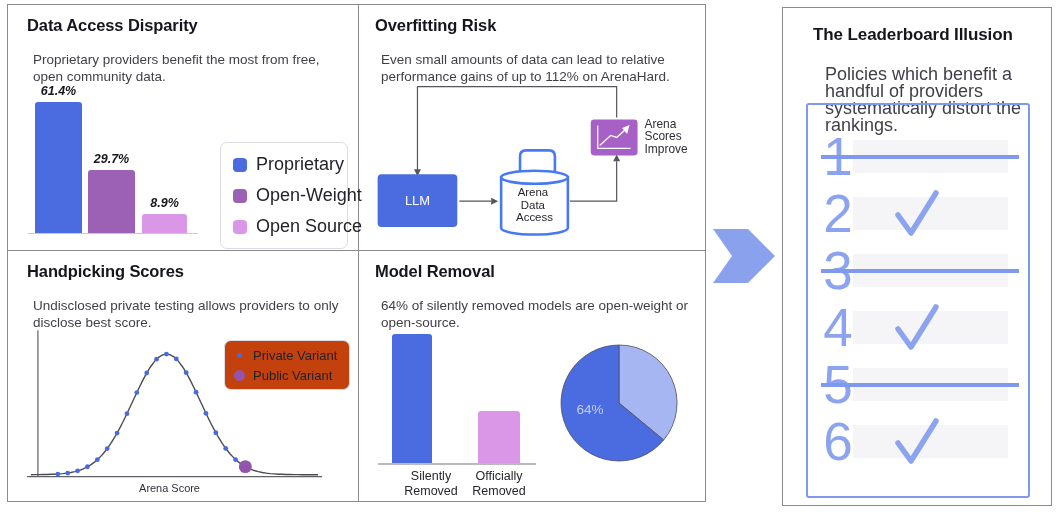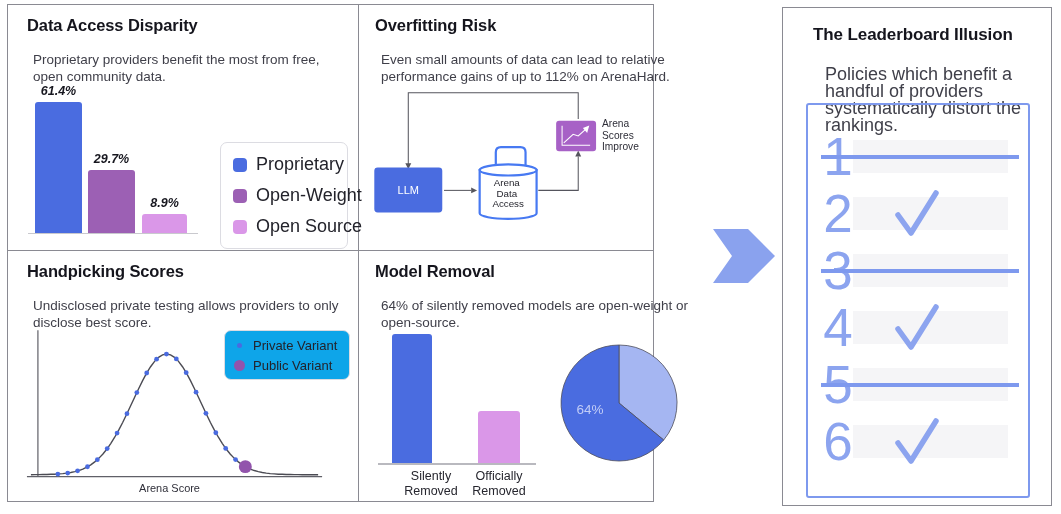--- a/index.html
+++ b/index.html
@@ -1,20 +1,20 @@
 <!DOCTYPE html>
 <html><head>
 <meta charset="utf-8">
 <style>
   html,body{margin:0;padding:0;background:#ffffff;}
   #canvas{position:relative;width:1061px;height:514px;background:#ffffff;
           font-family:"Liberation Sans",sans-serif;overflow:hidden;}
 
   
-  .grid{position:absolute;left:7px;top:4px;width:647px;height:498px;
+  .grid{position:absolute;left:7px;top:4px;width:699px;height:498px;
         box-sizing:border-box;border:1px solid #8a8a92;display:grid;
         grid-template-columns:351px 1fr;grid-template-rows:246px 1fr;background:#fff;}
   .panel{position:relative;box-sizing:border-box;}
   .panel.br{border-right:1px solid #8a8a92;}
   .panel.bb{border-bottom:1px solid #8a8a92;}
 
   .panel h2{position:absolute;margin:0;font-size:16.5px;font-weight:700;color:#15151d;
             letter-spacing:-.1px;}
   .panel .desc{position:absolute;margin:6px;font-size:13.5px;line-height:17px;color:#3f3f49;}
   .p-left h2{left:19px;top:11px;}
@@ -31,22 +31,22 @@
   .legend-box{position:absolute;left:212px;top:137px;width:128px;box-sizing:border-box;
               background:#fff;border:1px solid #dcdce2;border-radius:7px;padding:11px 12px;
               display:flex;flex-direction:column;gap:10px;}
   .legend-row{display:flex;align-items:center;gap:9px;}
   .legend-swatch{width:14px;height:14px;border-radius:4px;flex:0 0 auto;}
   .legend-text{font-size:18px;color:#23232b;white-space:nowrap;}
 
   
   .plot-svg{position:absolute;left:0;top:0;width:100%;height:100%;}
   .svg-axis-label{font-size:11px;fill:#2e2e38;font-family:"Liberation Sans",sans-serif;}
-  .legend-box2{position:absolute;left:216px;top:79px;width:126px;box-sizing:border-box;
-               background:#0ea5e9;border:1px solid #dcdce2;border-radius:7px;padding:6px 9px;
+  .legend-box2{position:absolute;left:216px;top:89px;width:126px;box-sizing:border-box;
+               background:#c2410c;border:1px solid #dcdce2;border-radius:7px;padding:6px 9px;
                display:flex;flex-direction:column;gap:4px;z-index:2;}
   .legend-row2{display:flex;align-items:center;gap:8px;height:16px;}
   .dot{border-radius:50%;flex:0 0 auto;}
   .dot-sm{width:5px;height:5px;margin:0 3px;}
   .dot-lg{width:11px;height:11px;}
   .legend-text2{font-size:13px;color:#23232b;white-space:nowrap;}
 
   
   .bars-wrap2{position:absolute;left:19px;top:82px;width:158px;height:130px;
               border-bottom:2px solid #b9b9bf;}

